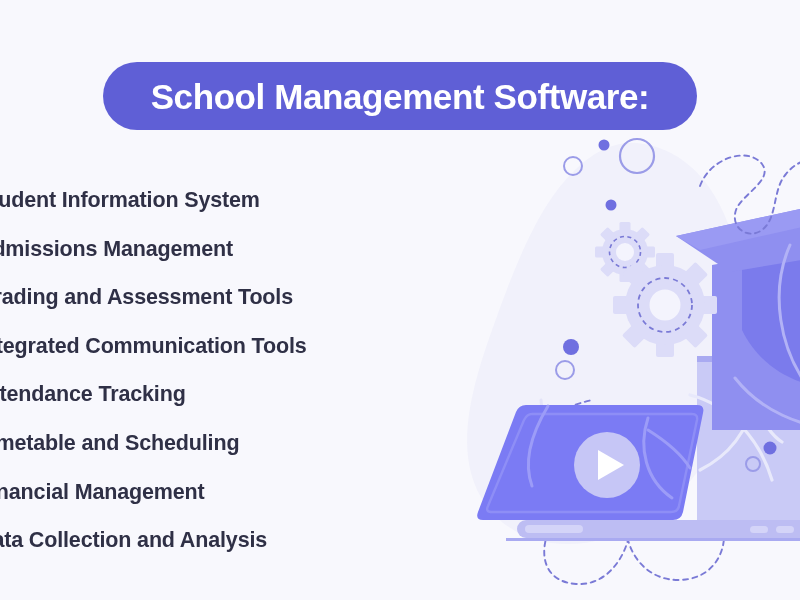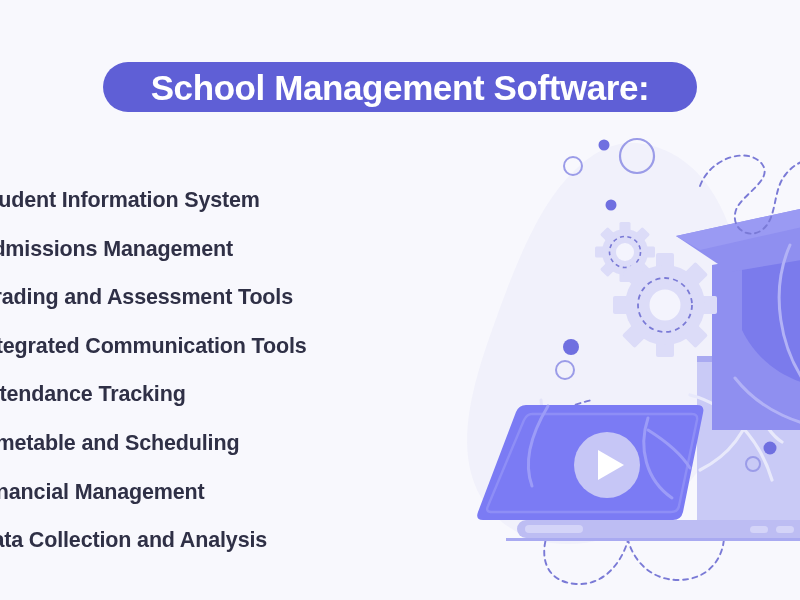--- a/index.html
+++ b/index.html
@@ -31,21 +31,21 @@
     height: 600px;
     pointer-events: none;
   }
 
   
   #title-banner {
     position: absolute;
     left: 103px;
     top: 62px;
     width: 594px;
-    height: 50px;
+    height: 68px;
     background: #5f5fd6;
     border-radius: 34px;
     display: flex;
     align-items: center;
     justify-content: center;
     z-index: 5;
   }
   #title-text {
     color: #ffffff;
     font-size: 35px;

